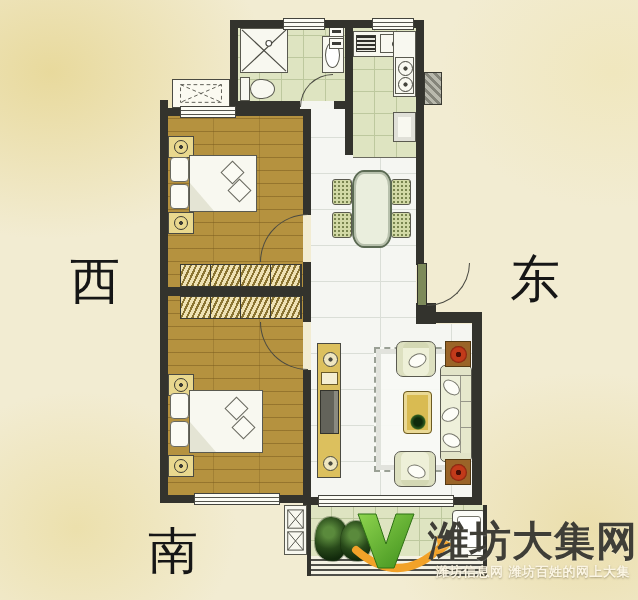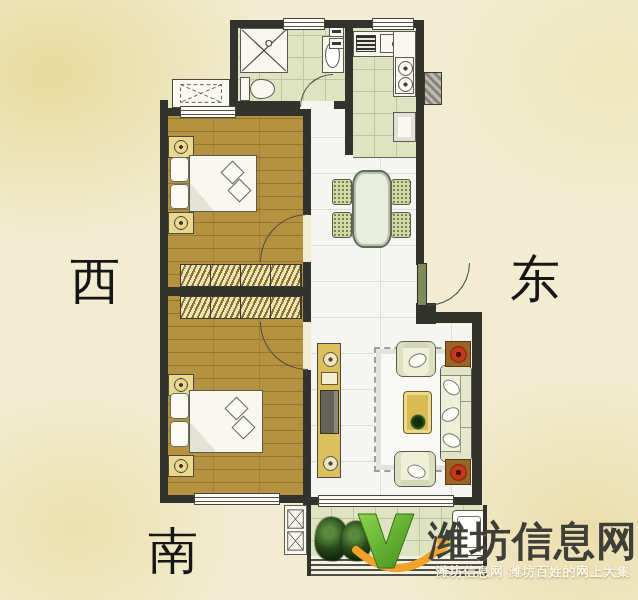--- a/index.html
+++ b/index.html
@@ -245,16 +245,16 @@
     <svg viewBox="0 0 64 64">
       <defs>
         <linearGradient id="gv" x1="0" y1="0" x2="1" y2="1">
           <stop offset="0" stop-color="#8ed44e"></stop>
             <stop offset="1" stop-color="#3e8f1c"></stop>
         </linearGradient>
       </defs>
       <polygon points="4,6 22,6 32,36 42,6 60,6 40,60 24,60" fill="url(#gv)" stroke="#2f7214" stroke-width="1"></polygon>
     </svg>
   </div>
-  <div class="wm" id="wm-title">潍坊信息网</div>
+  <div class="wm" id="wm-title">潍坊大集网</div>
   <div class="wm" id="wm-tagline">潍坊信息网 潍坊百姓的网上大集</div>
 
 </div>
 
 </body></html>

